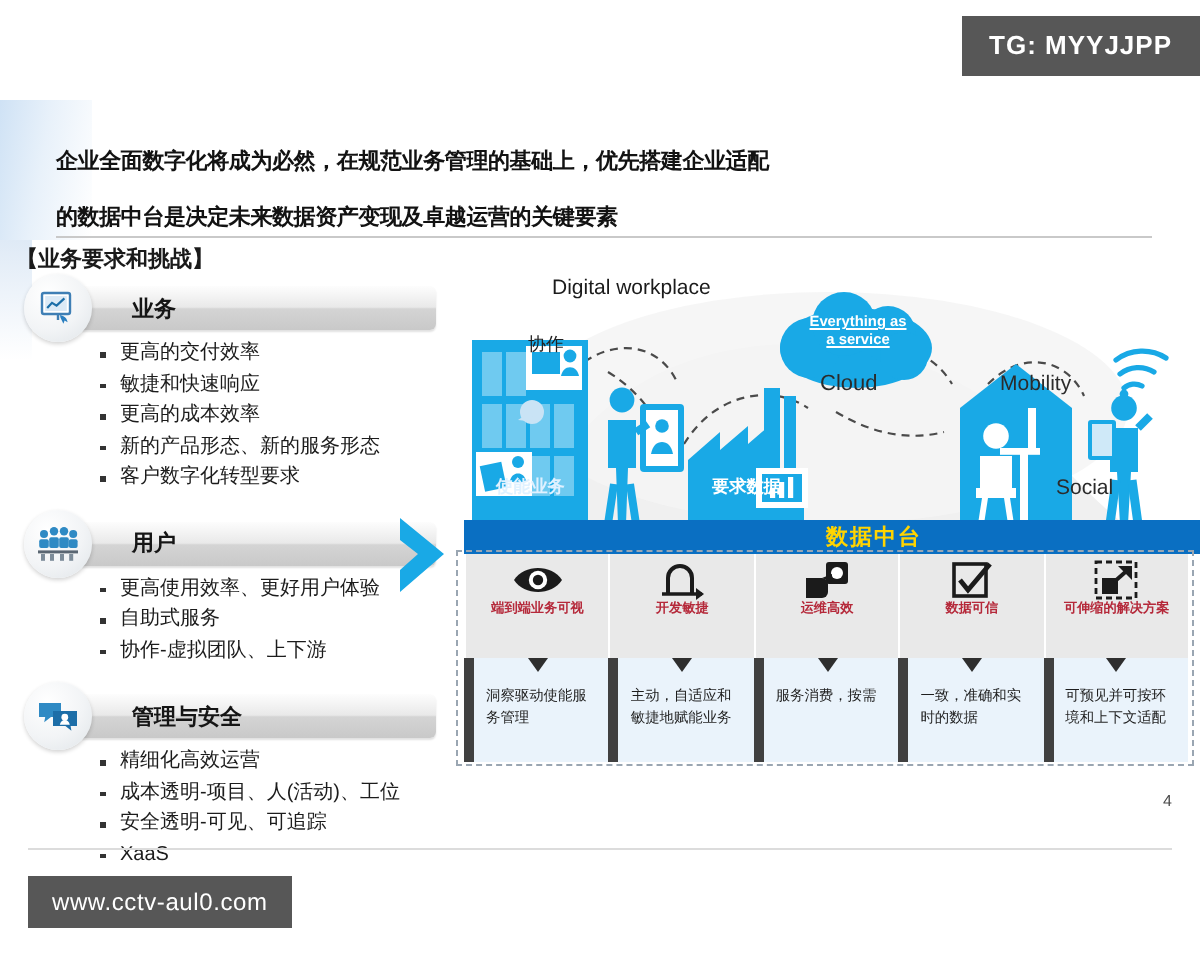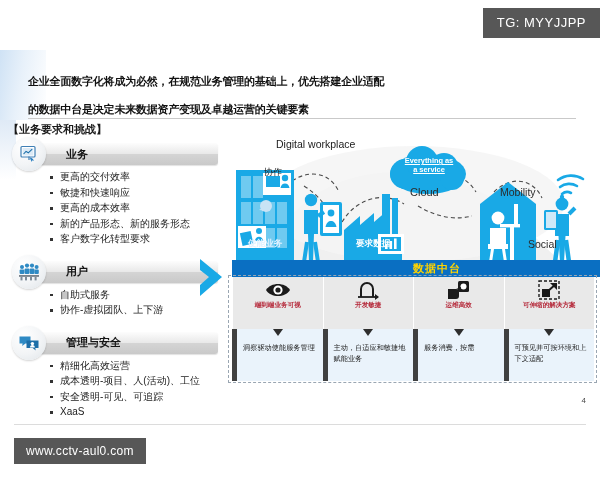--- a/index.html
+++ b/index.html
@@ -9,21 +9,21 @@
     font-family:"Liberation Sans","DejaVu Sans",sans-serif;
     overflow:hidden;
     position:relative;
   }
   .slide{position:absolute;left:0;top:0;width:600px;height:480px;background:#fff;}
 
   
   .tg-badge{
     position:absolute;right:0;top:8px;
     background:#575757;color:#fff;
-    font-size:13px;font-weight:normal;letter-spacing:.5px;
+    font-size:13px;font-weight:bold;letter-spacing:.5px;
     padding:7px 14px 8px 14px;
   }
 
   
   .wash{
     position:absolute;left:0;top:50px;width:46px;height:70px;
     background:linear-gradient(100deg,#cfe2f5 0%,#e8f1fa 45%,#ffffff 100%);
   }
   .wash2{
     position:absolute;left:0;top:120px;width:16px;height:60px;
@@ -208,20 +208,21 @@
               <rect x="8" y="16" width="2" height="3.4"></rect>
             <rect x="13" y="16" width="2" height="3.4"></rect>
               <rect x="17.6" y="16" width="2" height="3.4"></rect>
           </g>
         </svg>
       </div>
       <div class="group-head">
         <span>用户</span>
       </div>
       <ul class="bullets">
+        <li>更高使用效率、更好用户体验</li>
         <li>自助式服务</li>
         <li>协作-虚拟团队、上下游</li>
       </ul>
     </div>
 
     <div class="group" style="margin-top:14px;">
       <div class="circ-icon">
         <svg width="24" height="22" viewBox="0 0 24 22">
           <path d="M2.5 4.5h11v7h-5l-3.4 2.6.5-2.6H2.5z" fill="#2f8ac4"></path>
           <path d="M9.5 8.5h12v7.5h-3.2l.4 2.4-3-2.4H9.5z" fill="#1d6ea8"></path>
@@ -394,20 +395,31 @@
             <circle cx="17.5" cy="6.5" r="3" fill="#fff"></circle>
             <path d="M2 9 h8 a3 3 0 0 1 3 3 v4 a3 3 0 0 1 -3 3 h-8z" fill="#1b1b1b"></path>
             <path d="M10 9 l5 -2 v4z" fill="#1b1b1b"></path>
           </svg>
           <div class="card-lbl">运维高效</div>
           <div class="tri"></div>
         </div>
         <div class="card-body">服务消费，按需</div>
       </div>
 
+      <div class="card">
+        <div class="card-top">
+          <svg width="24" height="20" viewBox="0 0 24 20">
+            <rect x="3" y="2" width="16" height="16" fill="none" stroke="#1b1b1b" stroke-width="1.8"></rect>
+            <path d="M6 10 l4 5 l11 -13" fill="none" stroke="#1b1b1b" stroke-width="2.4"></path>
+          </svg>
+          <div class="card-lbl">数据可信</div>
+          <div class="tri"></div>
+        </div>
+        <div class="card-body">一致，准确和实时的数据</div>
+      </div>
 
       <div class="card">
         <div class="card-top">
           <svg width="24" height="20" viewBox="0 0 24 20">
             <rect x="2" y="1" width="20" height="18" fill="none" stroke="#1b1b1b" stroke-width="1.4" stroke-dasharray="3,2"></rect>
             <path d="M5 17 h8 v-8 h-8z" fill="#1b1b1b"></path>
             <path d="M11 11 l8 -7" stroke="#1b1b1b" stroke-width="2"></path>
             <path d="M13 3 h7 v7 z" fill="#1b1b1b"></path>
           </svg>
           <div class="card-lbl">可伸缩的解决方案</div>

